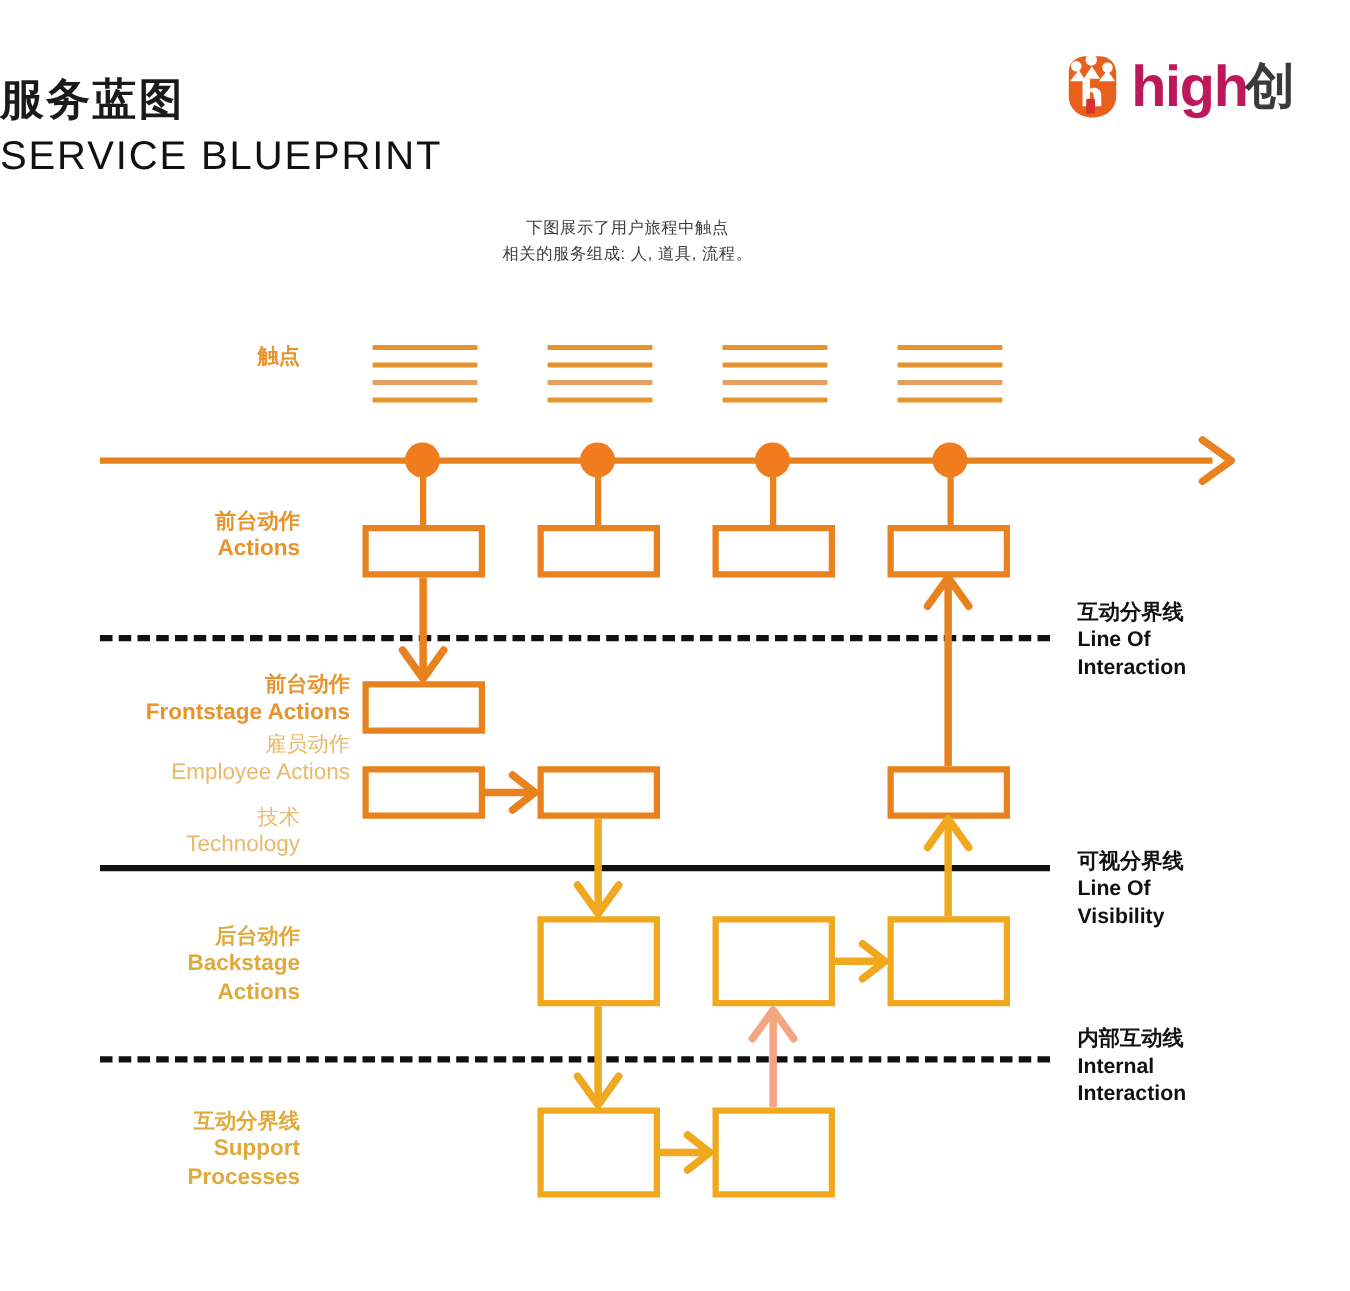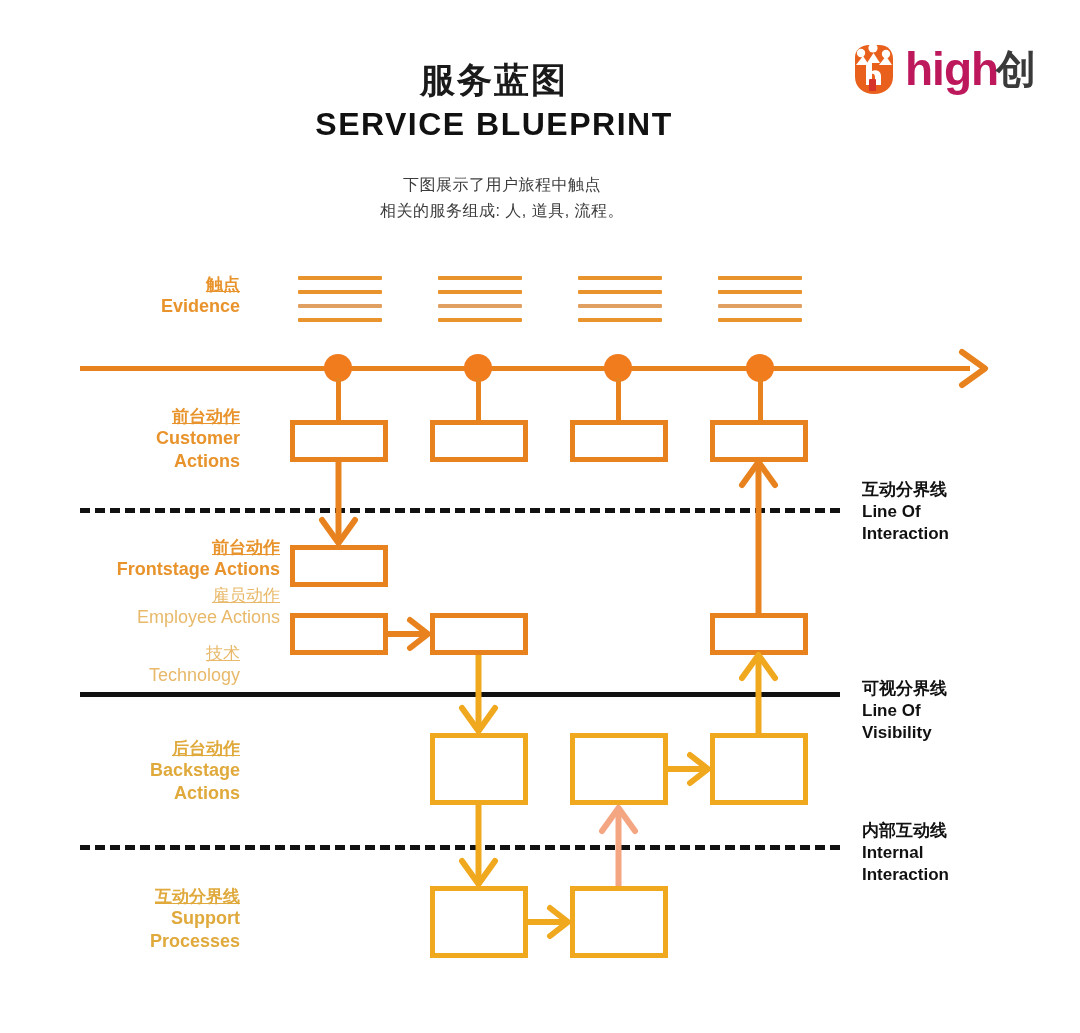--- a/index.html
+++ b/index.html
@@ -47,58 +47,58 @@
     color: #3a3a3a;
     line-height: 1;
     margin-left: -2px;
   }
 
   #title-block {
     position: absolute;
     left: 0;
     top: 58px;
     width: 988px;
-    text-align: center;
+    text-align: left;
   }
   #title-cn {
     font-size: 35px;
     font-weight: bold;
     color: #1a1a1a;
     letter-spacing: 2px;
     line-height: 1.25;
   }
   #title-en {
     font-size: 32px;
-    font-weight: bold;
+    font-weight: normal;
     color: #111111;
     letter-spacing: 1.5px;
     line-height: 1.25;
     margin-top: 2px;
   }
   #subtitle {
     position: absolute;
     left: 0;
     top: 172px;
     width: 1004px;
     text-align: center;
-    font-size: 16px;
+    font-size: 13px;
     color: #3c3c3c;
     line-height: 1.6;
   }
   #subtitle div { letter-spacing: 0.5px; }
 
   
   .row-label {
     position: absolute;
     text-align: right;
     line-height: 1.25;
     width: 230px;
     left: 10px;
   }
-  .row-label .cn { font-size: 17px; text-decoration: underline; }
+  .row-label .cn { font-size: 17px; }
   .row-label .en { font-size: 18px; }
   .row-label.strong .cn,
   .row-label.strong .en { font-weight: bold; }
   .row-label.light .cn,
   .row-label.light .en { font-weight: normal; }
 
   
   .line-label {
     position: absolute;
     left: 862px;
@@ -187,26 +187,24 @@
     <div id="title-cn">服务蓝图</div>
     <div id="title-en">SERVICE BLUEPRINT</div>
   </div>
   <div id="subtitle">
     <div>下图展示了用户旅程中触点</div>
     <div>相关的服务组成: 人, 道具, 流程。</div>
   </div>
 
   <div class="row-label strong" style="top:274px;color:#E8932B;">
     <div class="cn">触点</div>
-    <div class="en">Evidence</div>
   </div>
 
   <div class="row-label strong" style="top:406px;color:#E8932B;">
     <div class="cn">前台动作</div>
-    <div class="en">Customer</div>
     <div class="en">Actions</div>
   </div>
 
   <div class="row-label strong" style="top:537px;color:#E8932B;width:290px;left:-10px;">
     <div class="cn">前台动作</div>
     <div class="en">Frontstage Actions</div>
   </div>
 
   <div class="row-label light" style="top:585px;color:#E8B96A;width:290px;left:-10px;">
     <div class="cn">雇员动作</div>

